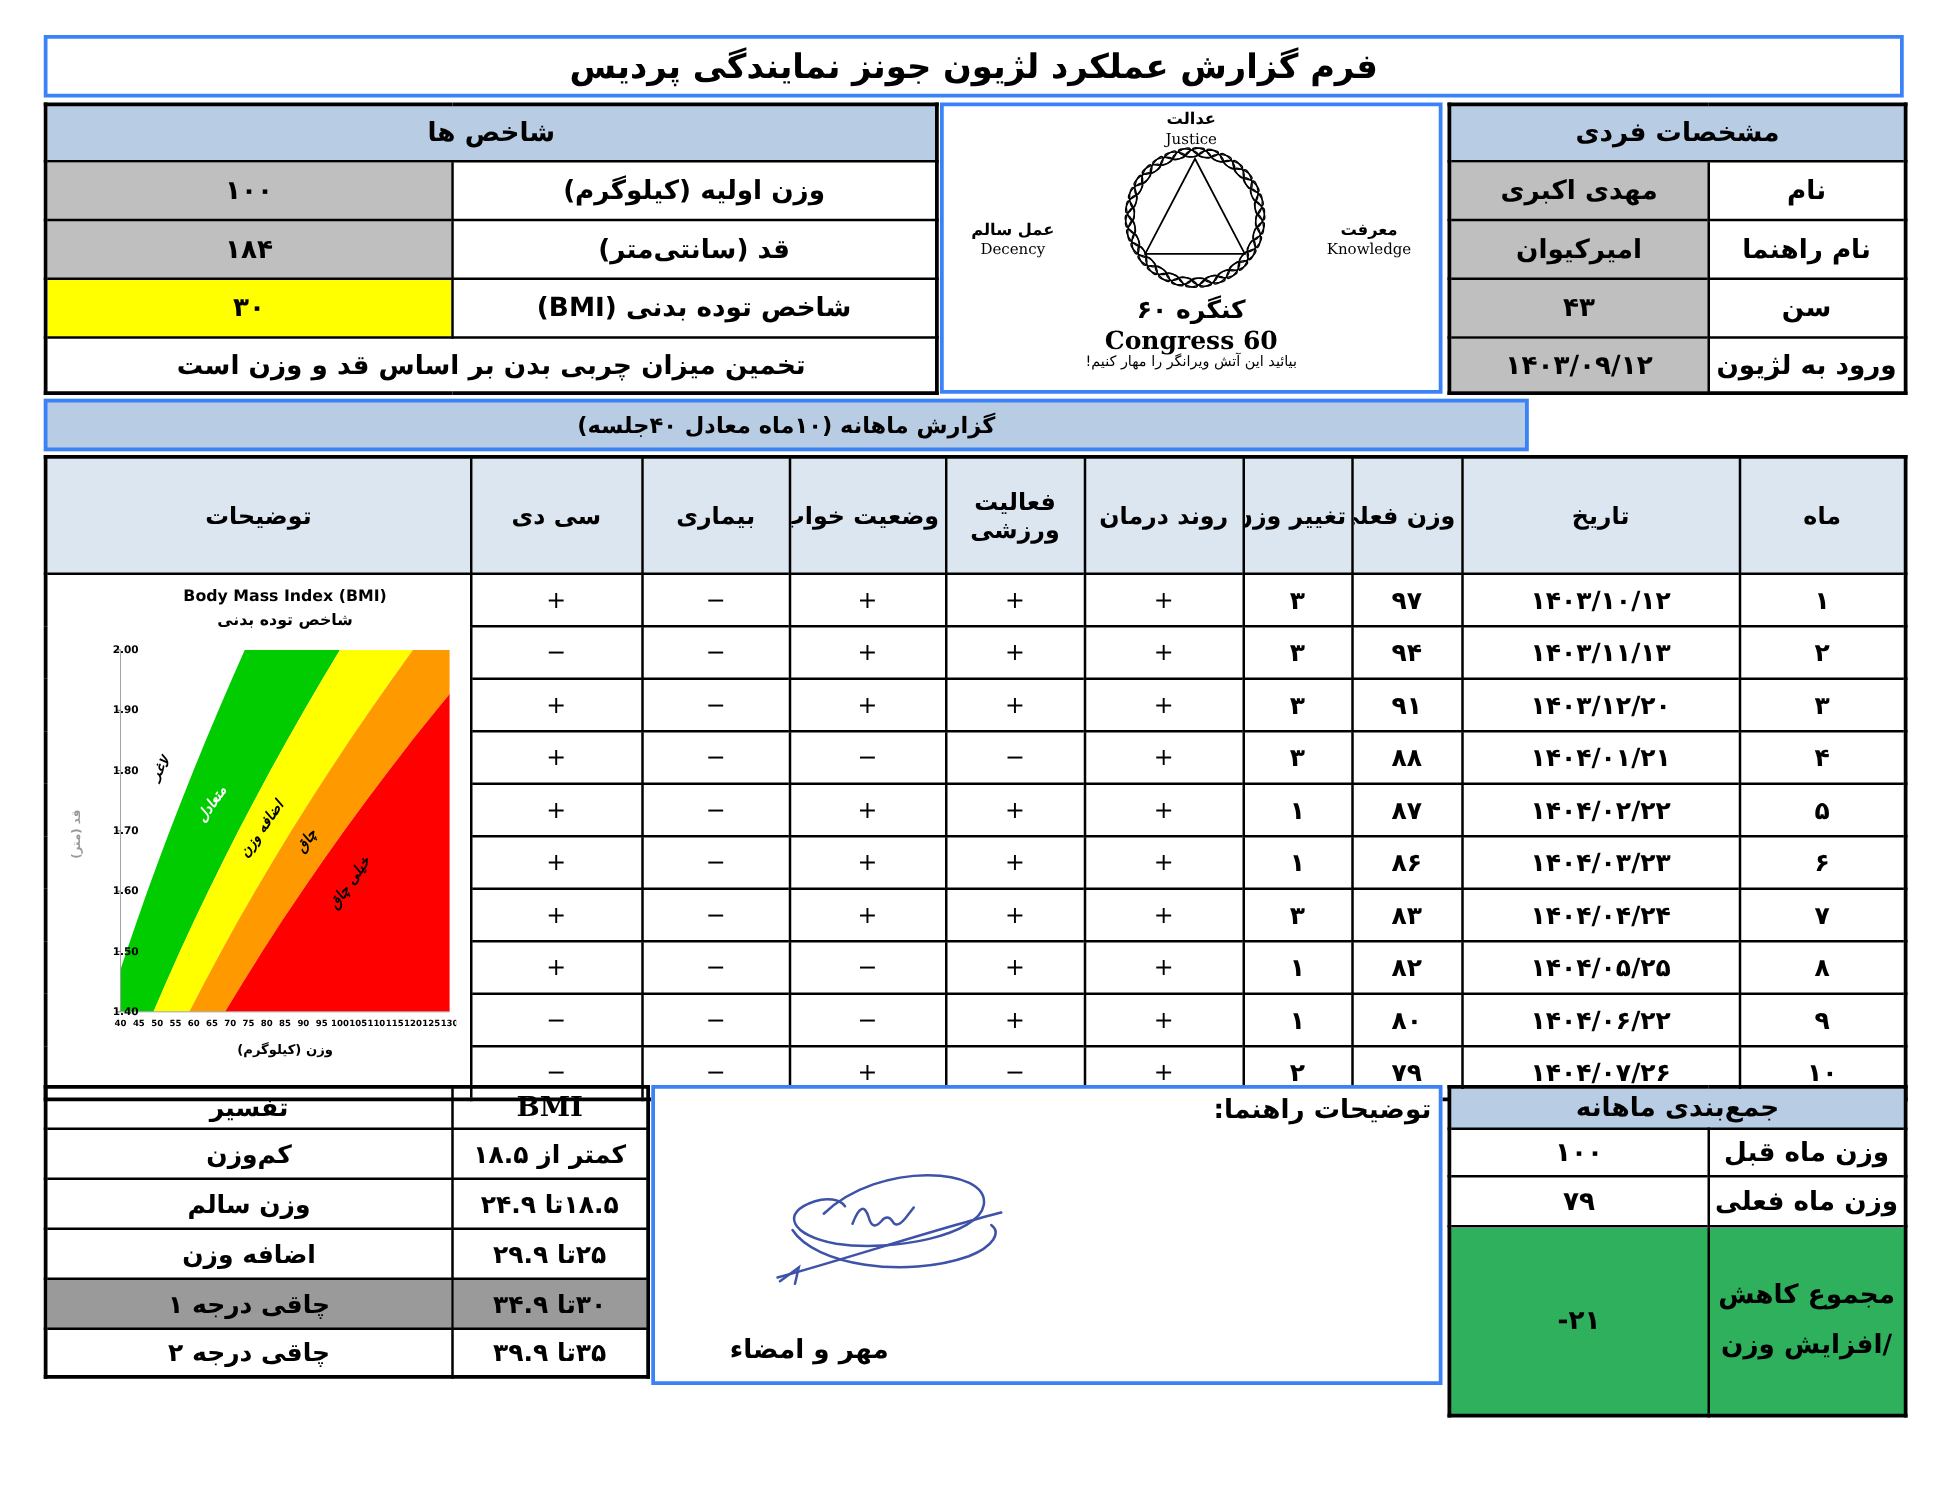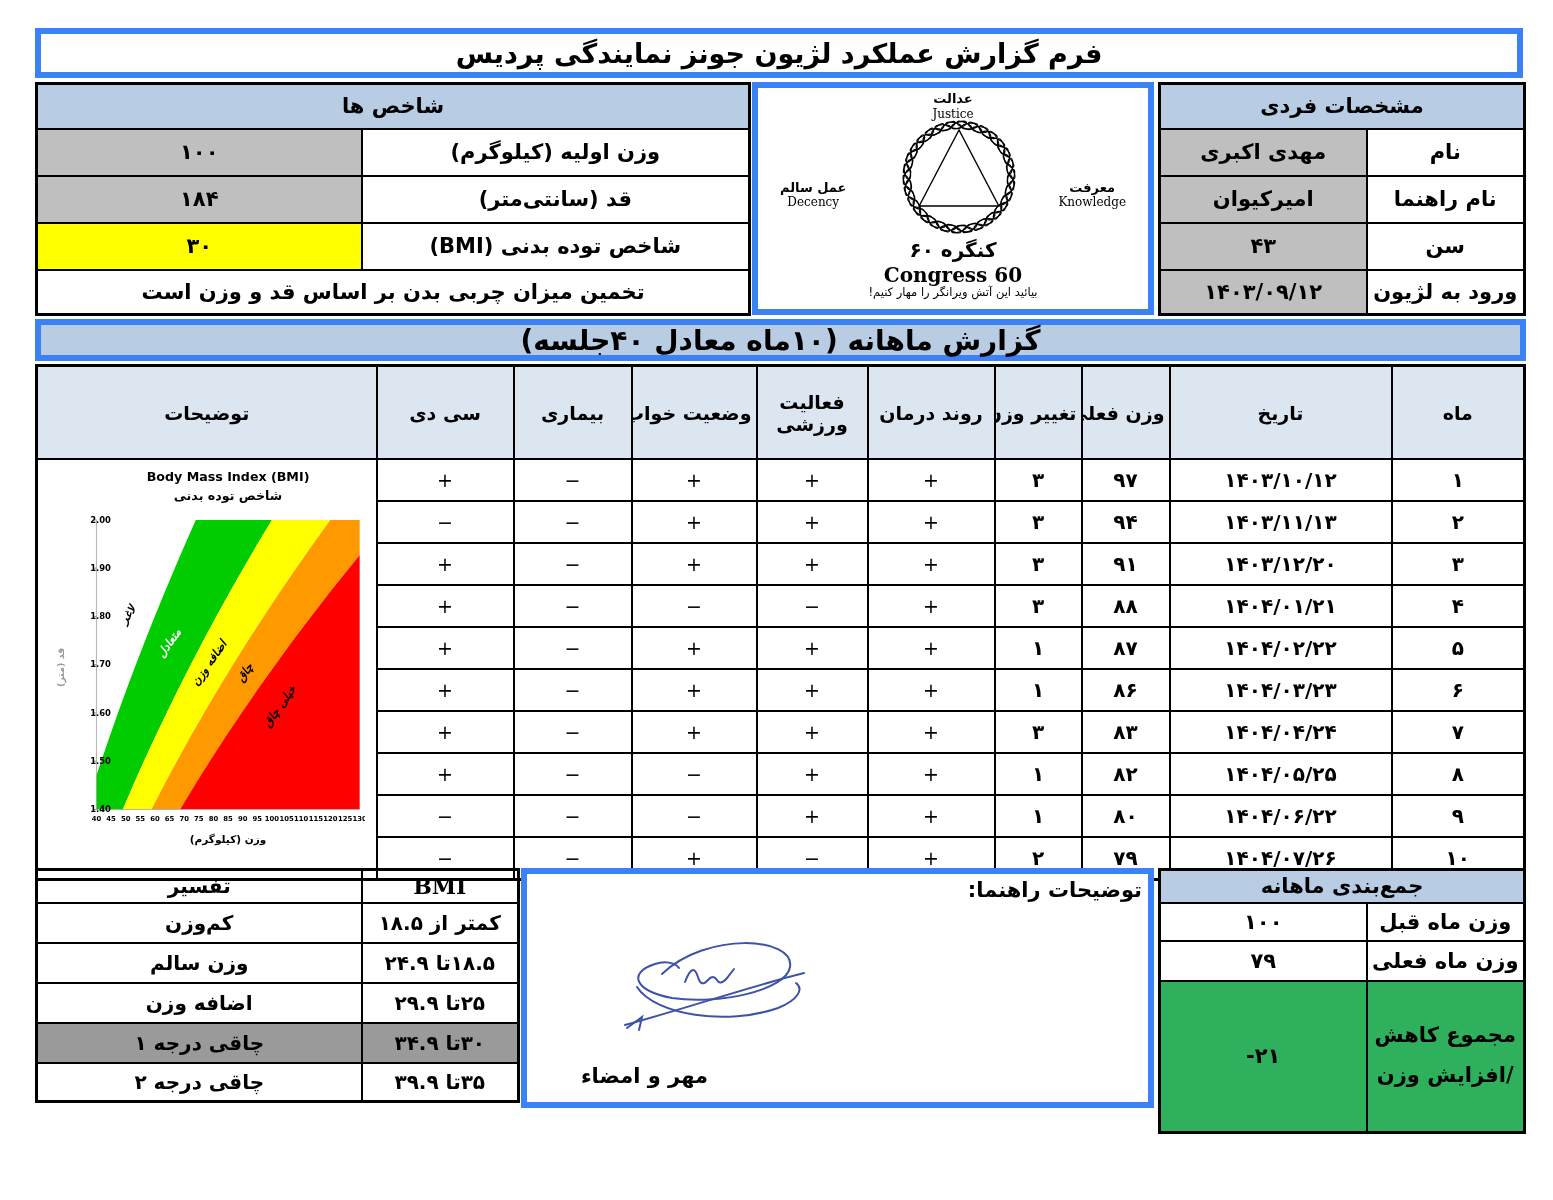--- a/index.html
+++ b/index.html
@@ -1,37 +1,37 @@
 <!DOCTYPE html>
 <html dir="rtl" lang="fa"><head>
 <meta charset="utf-8">
 <style>
   html,body{margin:0;padding:0;background:#fff;}
   #doc{position:relative;width:1553px;height:1200px;background:#fff;
        font-family:"DejaVu Sans",sans-serif;color:#000;}
-  .box{position:absolute;border:6px solid #3b82f6;background:#fff;box-sizing:border-box;}
+  .box{position:absolute;border:3px solid #3b82f6;background:#fff;box-sizing:border-box;}
   .bar{display:flex;align-items:center;justify-content:center;font-weight:bold;}
   #title-bar{left:35px;top:28px;width:1488px;height:50px;font-size:27px;}
   
   table.sec{border-collapse:collapse;position:absolute;table-layout:fixed;box-sizing:border-box;}
   table.sec td,table.sec th{border:2px solid #000;text-align:center;vertical-align:middle;
      font-size:21px;font-weight:bold;padding:0 4px;overflow:hidden;}
   table.sec{border:3px solid #000;}
   .hdr-blue{background:#b8cce4;font-size:22px;}
   .cell-gray{background:#bfbfbf;}
   .cell-yellow{background:#ffff00;margin-left:26px;}
   .cell-green{background:#2eb05c;}
   .row-gray td{background:#9a9a9a;}
   #indicators-table{left:35px;top:82px;width:713px;}
   #personal-table{left:1158px;top:82px;width:365px;}
   #logo-box{left:752px;top:82px;width:402px;height:233px;}
   #logo-box .ctr{position:absolute;left:0;width:100%;text-align:center;}
   #logo-box .side{position:absolute;text-align:center;font-size:12px;line-height:15px;}
   
-  #monthly-bar{left:35px;top:319px;width:1491px;height:42px;background:#b8cce4;font-size:28px;}
+  #monthly-bar{left:35px;top:319px;width:1188px;height:42px;background:#b8cce4;font-size:18px;}
   #monthly-table{left:35px;top:364px;width:1488px;}
   #monthly-table th{background:#dce6f1;font-size:19px;height:91px;white-space:nowrap;}
   #monthly-table th.wrap{white-space:normal;}
   #monthly-table td{height:40px;background:#fff;}
   #monthly-table td.num{font-size:20px;font-weight:bold;}
   #monthly-table td.sign{font-size:19px;font-weight:normal;}
   #monthly-table td#chart-cell{vertical-align:top;padding:2px 0 0 0;}
   
   #bmi-table{left:35px;top:868px;width:482px;}
   #bmi-table td,#bmi-table th{font-size:20px;}

